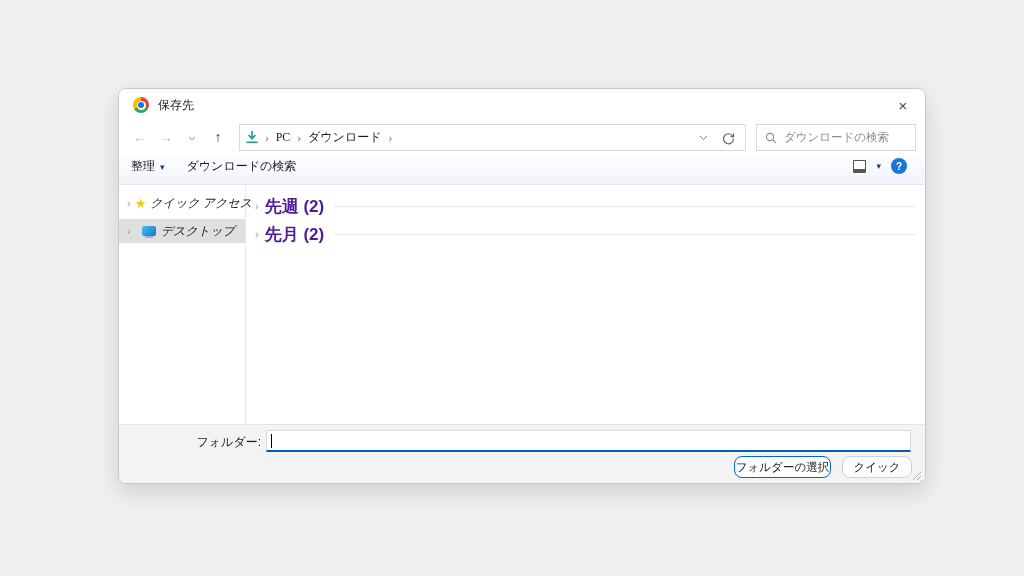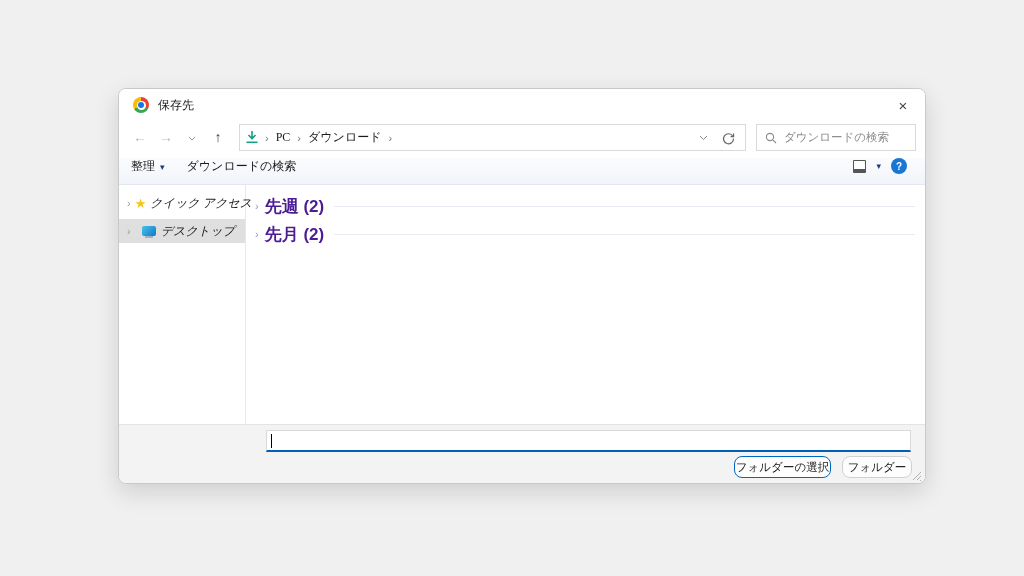--- a/index.html
+++ b/index.html
@@ -170,24 +170,25 @@
       </div>
       <div class="group-header">
         <span class="group-expander">›</span>
         <span class="group-label">先月 (2)</span>
         <div class="group-line"></div>
       </div>
     </div>
   </div>
 
   <div class="footer">
+    <div class="folder-label">フォルダー:</div>
     <div class="folder-input">
       <div class="caret"></div>
       <span></span>
     </div>
     <div class="btn btn-primary">フォルダーの選択</div>
-    <div class="btn btn-cancel">フォルダー</div>
+    <div class="btn btn-cancel">クイック</div>
     <svg class="resize-grip" width="10" height="10" viewBox="0 0 10 10">
       <path d="M9 1 L1 9 M9 5 L5 9 M9 9 L8 10" stroke="#b0b0b0" stroke-width="1" fill="none"></path>
     </svg>
   </div>
 
 </div>
 
 </body></html>

